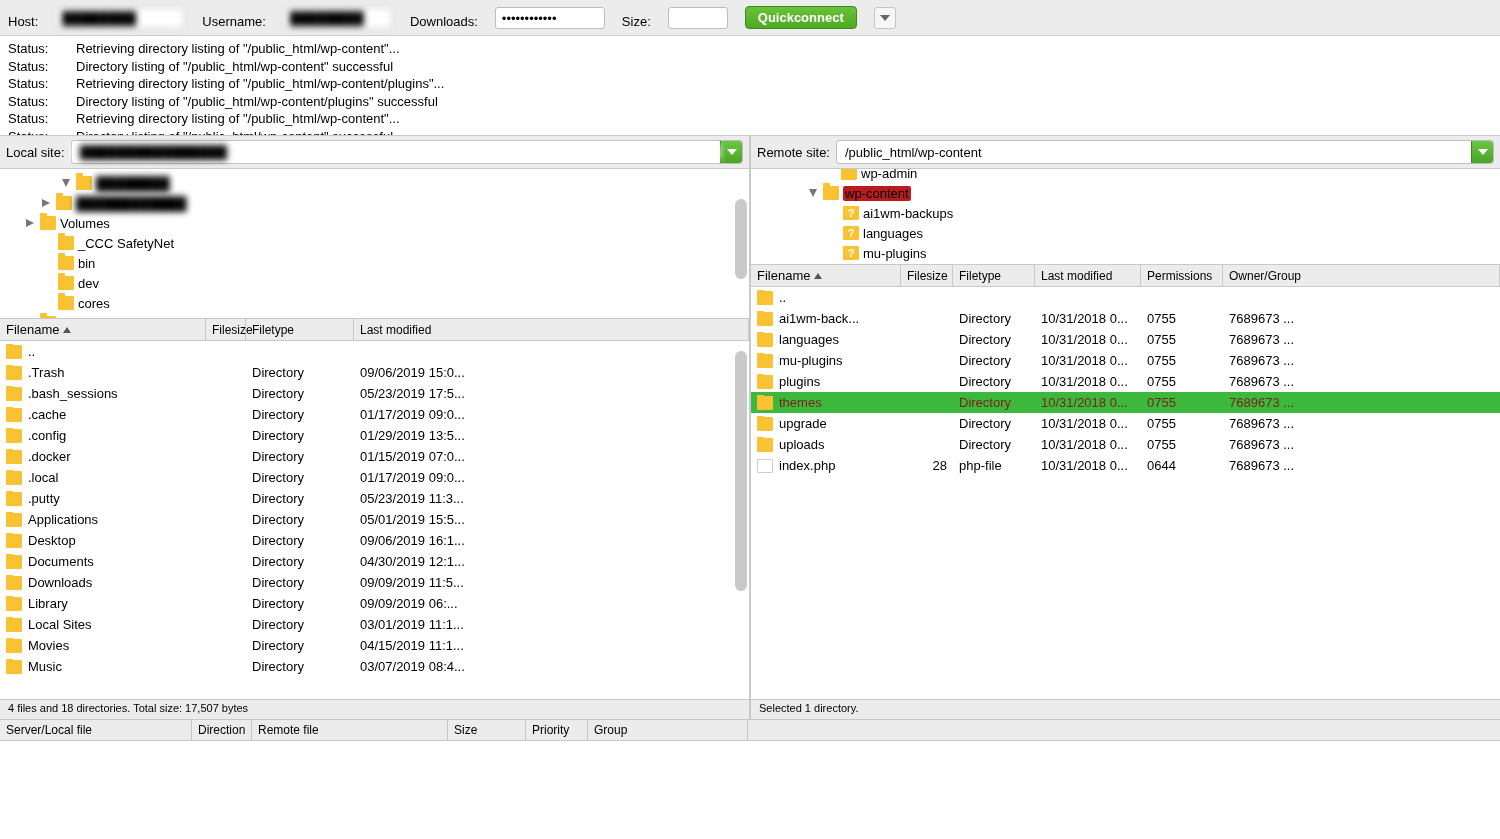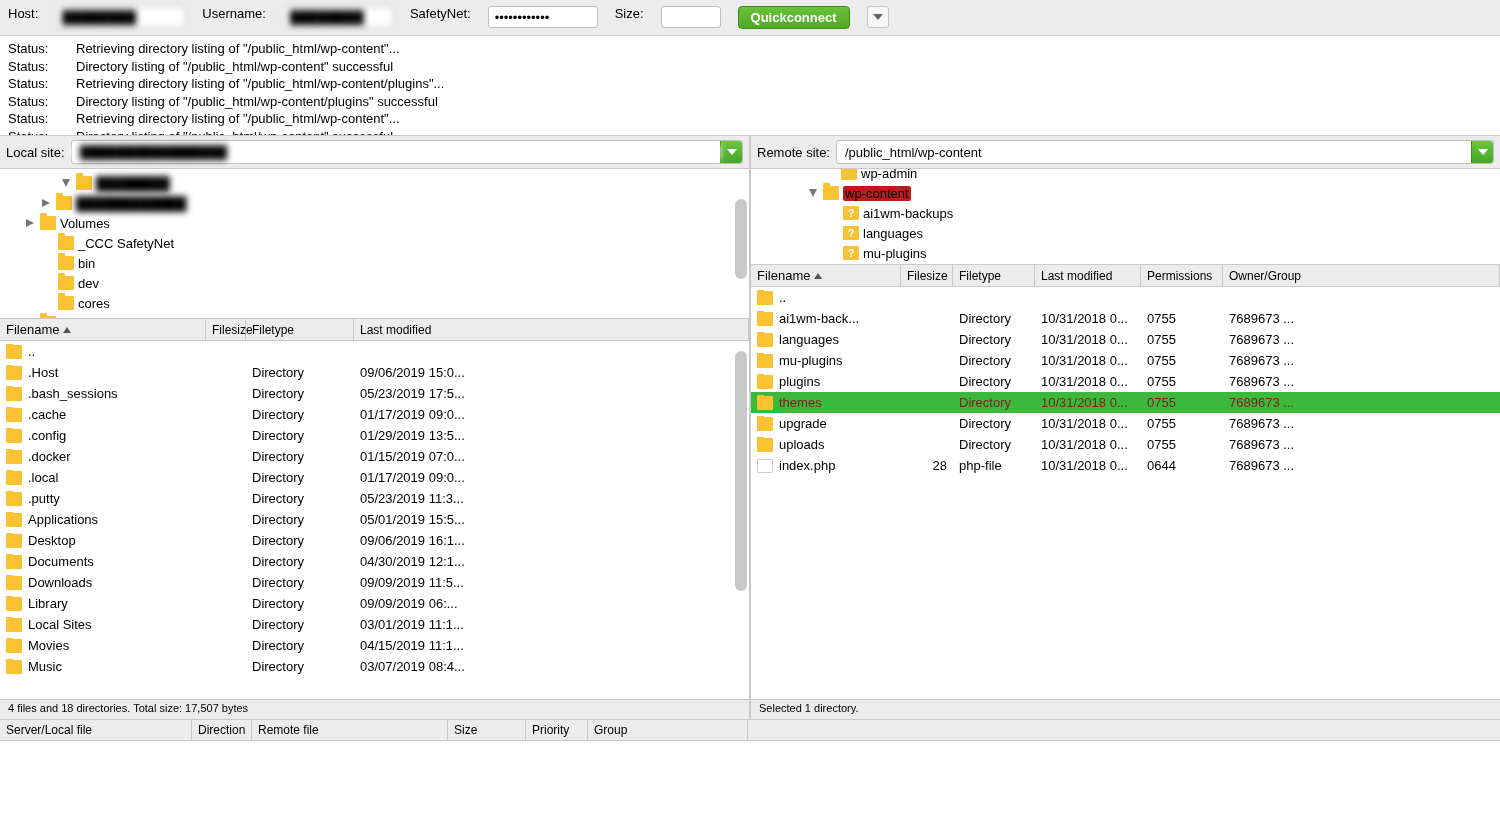--- a/index.html
+++ b/index.html
@@ -1,17 +1,17 @@
 <!DOCTYPE html>
 <html><head>
 <meta charset="utf-8">
 <style>
   * { box-sizing: border-box; margin: 0; padding: 0; font-family: -apple-system, "Helvetica Neue", Arial, sans-serif; font-size: 13px; color: #000; }
   body { background: #ececec; width: 1500px; height: 839px; overflow: hidden; display: flex; flex-direction: column; }
-  .toolbar { display: flex; align-items: flex-start; gap: 17px; padding: 6px 8px; background: #ececec; border-bottom: 1px solid #d0d0d0; }
+  .toolbar { display: flex; align-items: flex-end; gap: 17px; padding: 6px 8px; background: #ececec; border-bottom: 1px solid #d0d0d0; }
   .toolbar label { white-space: nowrap; }
   .toolbar input[type=text], .toolbar input[type=password] { background: #fff; border: 1px solid #bdbdbd; border-radius: 3px; height: 22px; padding: 0 6px; }
   .host { width: 130px; filter: blur(3px); }
   .user { width: 110px; filter: blur(3px); }
   .pass { width: 110px; }
   .port { width: 60px; }
   .btn-connect { background: linear-gradient(#6bc13a,#4eaa24); color: #fff; border: 1px solid #3c8a19; border-radius: 4px; padding: 3px 12px; font-weight: 600; cursor: pointer; }
   .btn-drop { width: 22px; height: 22px; background: #f6f6f6; border: 1px solid #c5c5c5; border-radius: 3px; display:flex; align-items:center; justify-content:center; cursor:pointer;}
   .btn-drop svg{width:10px;height:6px;}
   .log { background: #fff; padding: 4px 8px; line-height: 1.35; height: 100px; overflow: hidden; border-bottom:1px solid #c9c9c9;}
@@ -58,21 +58,21 @@
   .Q .q0{width:192px;} .Q .q1{width:60px;} .Q .q2{width:196px;} .Q .q3{width:78px;text-align:right;} .Q .q4{width:62px;} .Q .q5{width:160px;}
 </style>
 </head>
 <body>
 
 <div class="toolbar">
   <label>Host:</label>
   <input class="host" type="text" value="████████" style="">
   <label>Username:</label>
   <input class="user" type="text" value="████████" style="">
-  <label>SafetyNet:</label>
+  <label>Downloads:</label>
   <input class="pass" type="password" value="••••••••••••" style="">
   <label>Size:</label>
   <input class="port" type="text" value="" style="">
   <button class="btn-connect">Quickconnect</button>
   <div class="btn-drop">
     <svg viewBox="0 0 10 6">
         <path d="M0 0 L5 6 L10 0 Z" fill="#666"></path>
       </svg>
   </div>
 </div>
@@ -191,21 +191,21 @@
             <span class="ficon open"></span>
             <span>..</span>
           </div>
           <div class="fcell c1"></div>
           <div class="fcell c2"></div>
           <div class="fcell c3"></div>
         </div>
         <div class="frow">
           <div class="fcell c0 ic">
             <span class="ficon open"></span>
-            <span>.Host</span>
+            <span>.Trash</span>
           </div>
           <div class="fcell c1"></div>
           <div class="fcell c2">Directory</div>
           <div class="fcell c3">09/06/2019 15:0...</div>
         </div>
         <div class="frow">
           <div class="fcell c0 ic">
             <span class="ficon open"></span>
             <span>.bash_sessions</span>
           </div>

